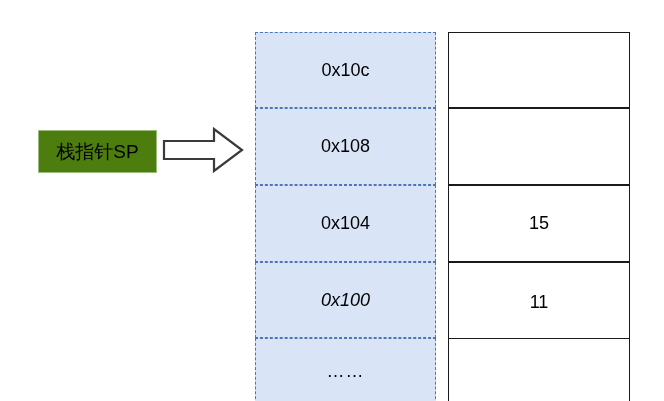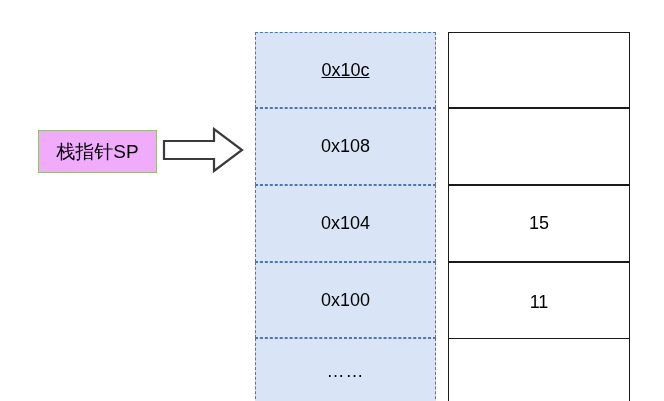--- a/index.html
+++ b/index.html
@@ -25,21 +25,21 @@
   }
 
   
   .sp-label {
     position: absolute;
     left: 38px;
     top: 130px;
     width: 119px;
     height: 43px;
     box-sizing: border-box;
-    background: #f0abfc;
+    background: #4d7c0f;
     border: 1.5px solid #9bbb7d;
     display: flex;
     align-items: center;
     justify-content: center;
     font-size: 19px;
     line-height: 1;
     letter-spacing: 0px;
     white-space: nowrap;
     color: #000000;
   }
@@ -110,37 +110,37 @@
   <div class="sp-label">栈指针SP</div>
 
   <div class="block-arrow">
     <svg width="82" height="46" viewBox="0 0 82 46" xmlns="http://www.w3.org/2000/svg">
       <polygon points="2,14 52,14 52,2 80,23 52,44 52,32 2,32" fill="#ffffff" stroke="#3a3a3a" stroke-width="2.2" stroke-linejoin="miter"></polygon>
     </svg>
   </div>
 
   <div class="mem-table">
 
-    <div class="mem-row" style="top:0px; height:76px;text-decoration:underline;">
+    <div class="mem-row" style="top:0px; height:76px;">
       <div class="addr-cell" style="height:76px;">0x10c</div>
       <div class="val-cell" style="height:76px;"></div>
     </div>
 
     <div class="mem-row" style="top:76px; height:83px;">
       <div class="addr-cell" style="height:77px;">0x108</div>
       <div class="val-cell" style="height:77px;"></div>
     </div>
 
     <div class="mem-row" style="top:153px; height:77px;border-radius:20px;">
       <div class="addr-cell" style="height:77px;">0x104</div>
       <div class="val-cell" style="height:77px;">15</div>
     </div>
 
     <div class="mem-row" style="top:230px; height:76px;">
-      <div class="addr-cell" style="height:76px;">0x100</div>
+      <div class="addr-cell" style="height:76px;font-style:italic;">0x100</div>
       <div class="val-cell" style="height:80px;">11</div>
     </div>
 
     <div class="mem-row" style="top:306px; height:66px;">
       <div class="addr-cell ellipsis-text" style="height:66px;">……</div>
       <div class="val-cell" style="height:66px;"></div>
     </div>
 
   </div>
 </div>

